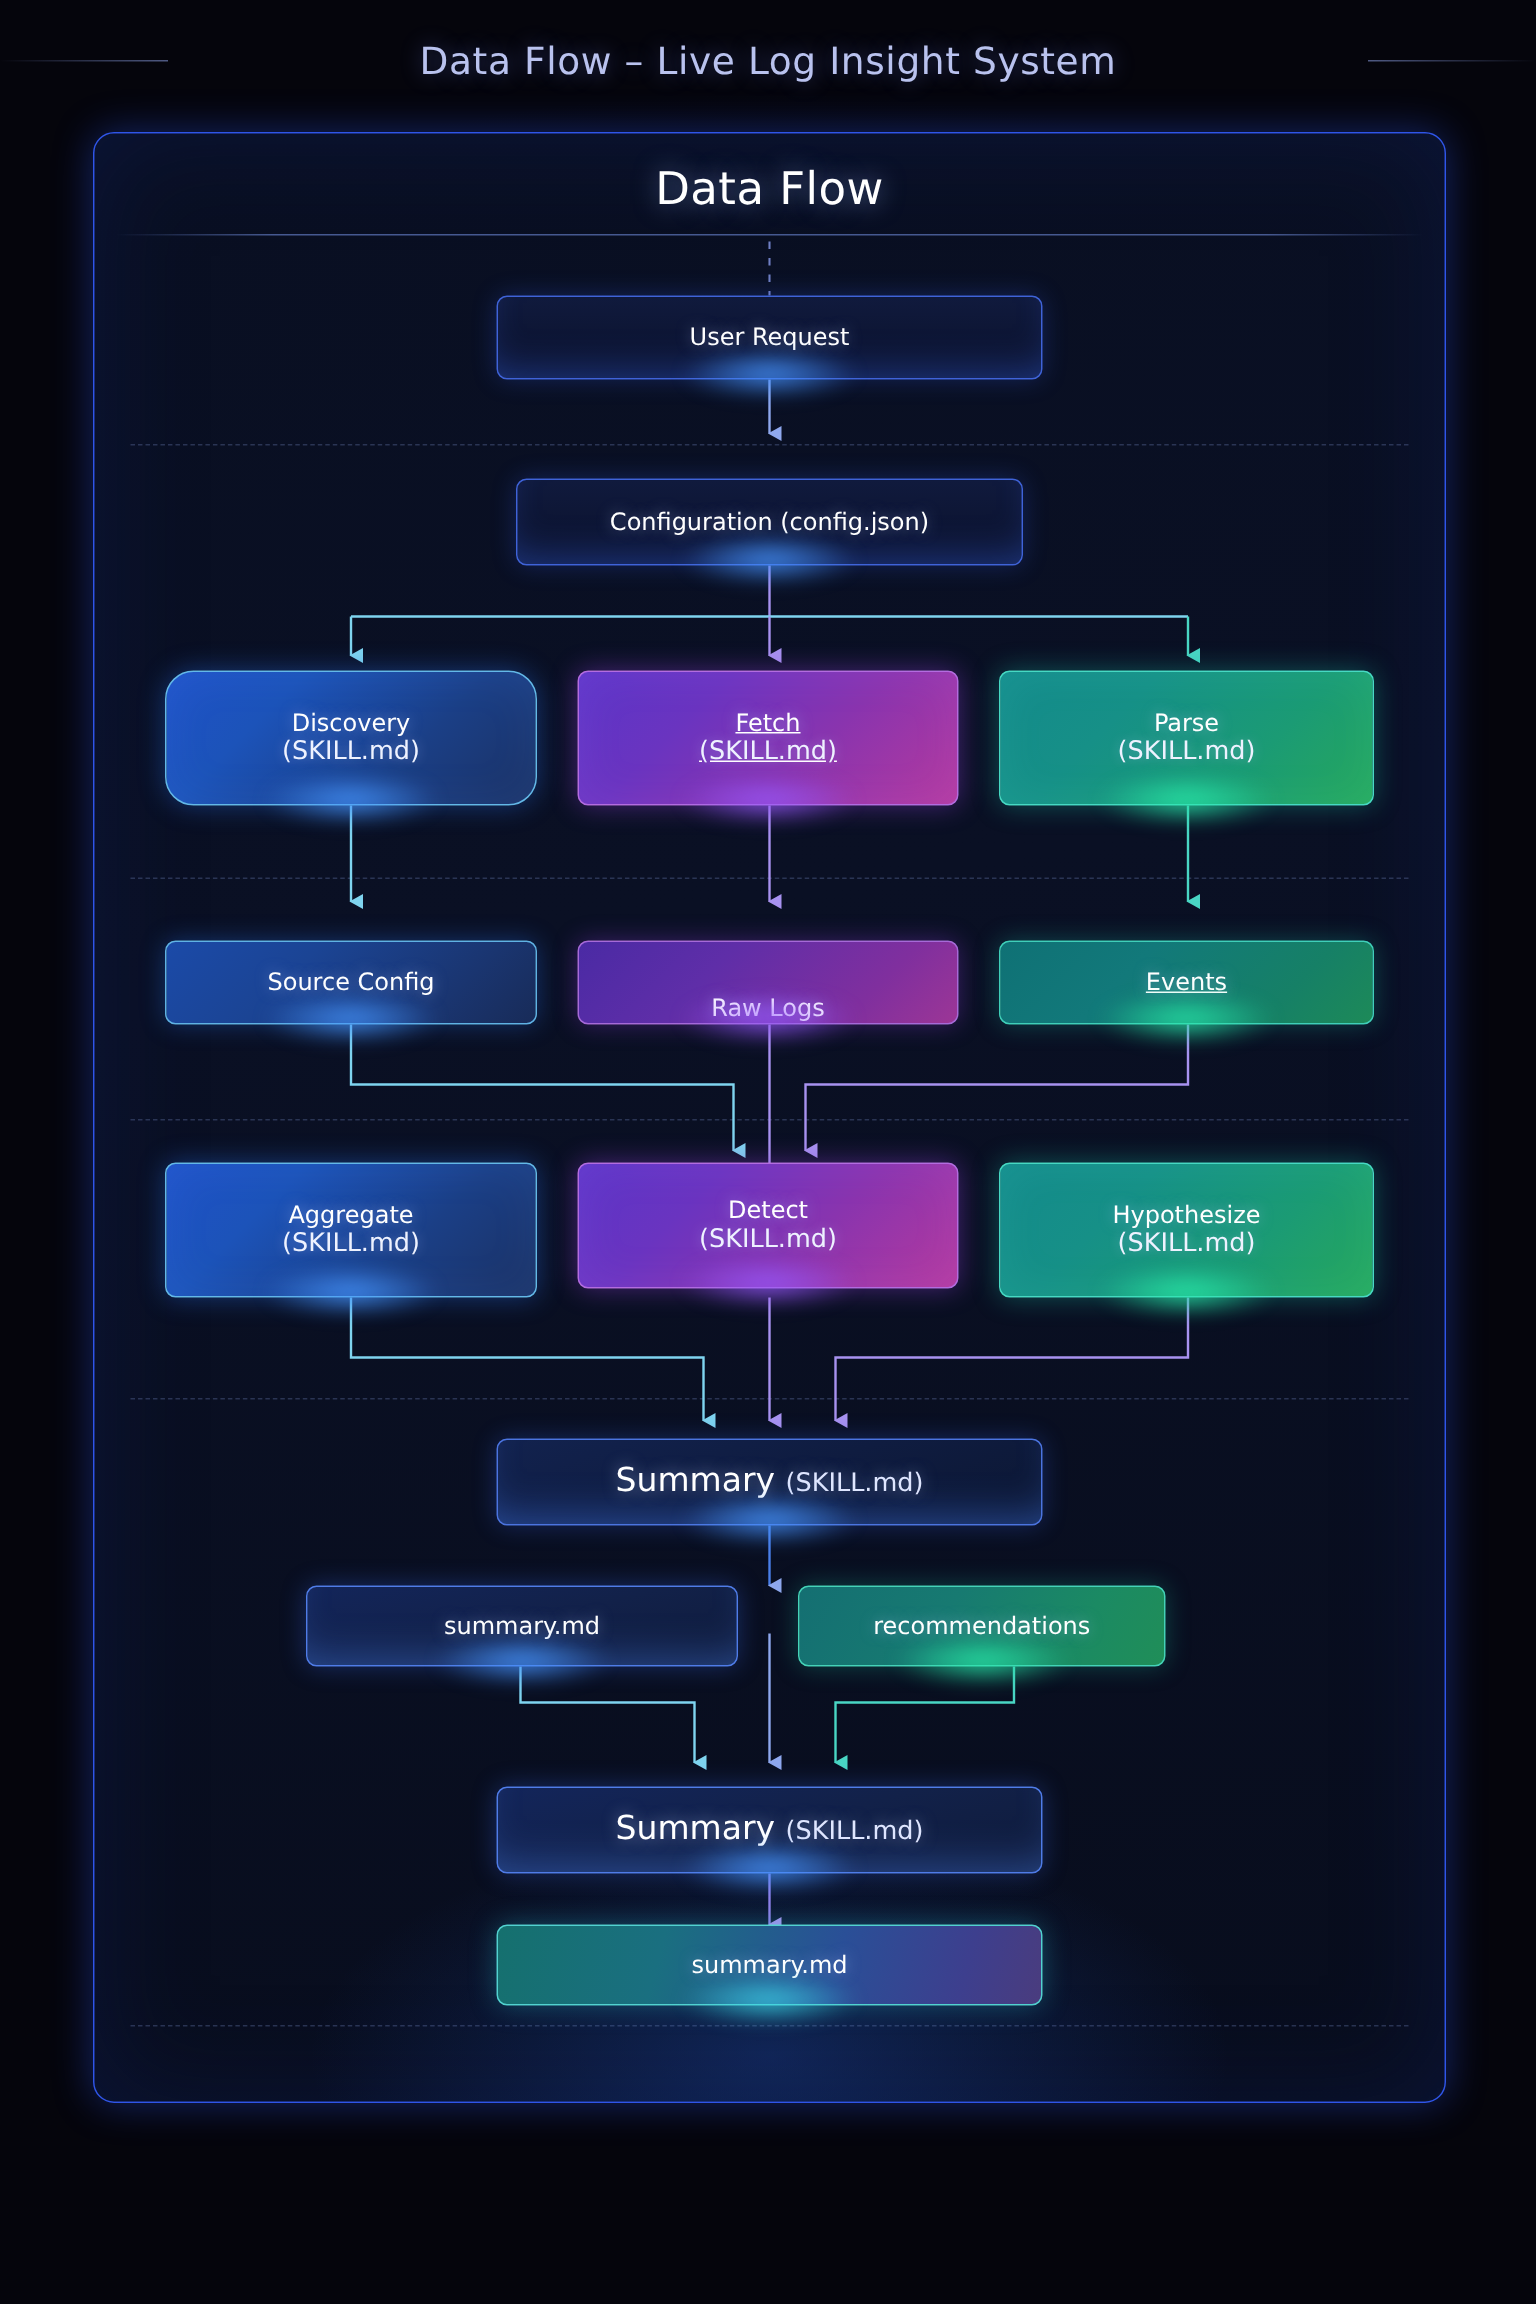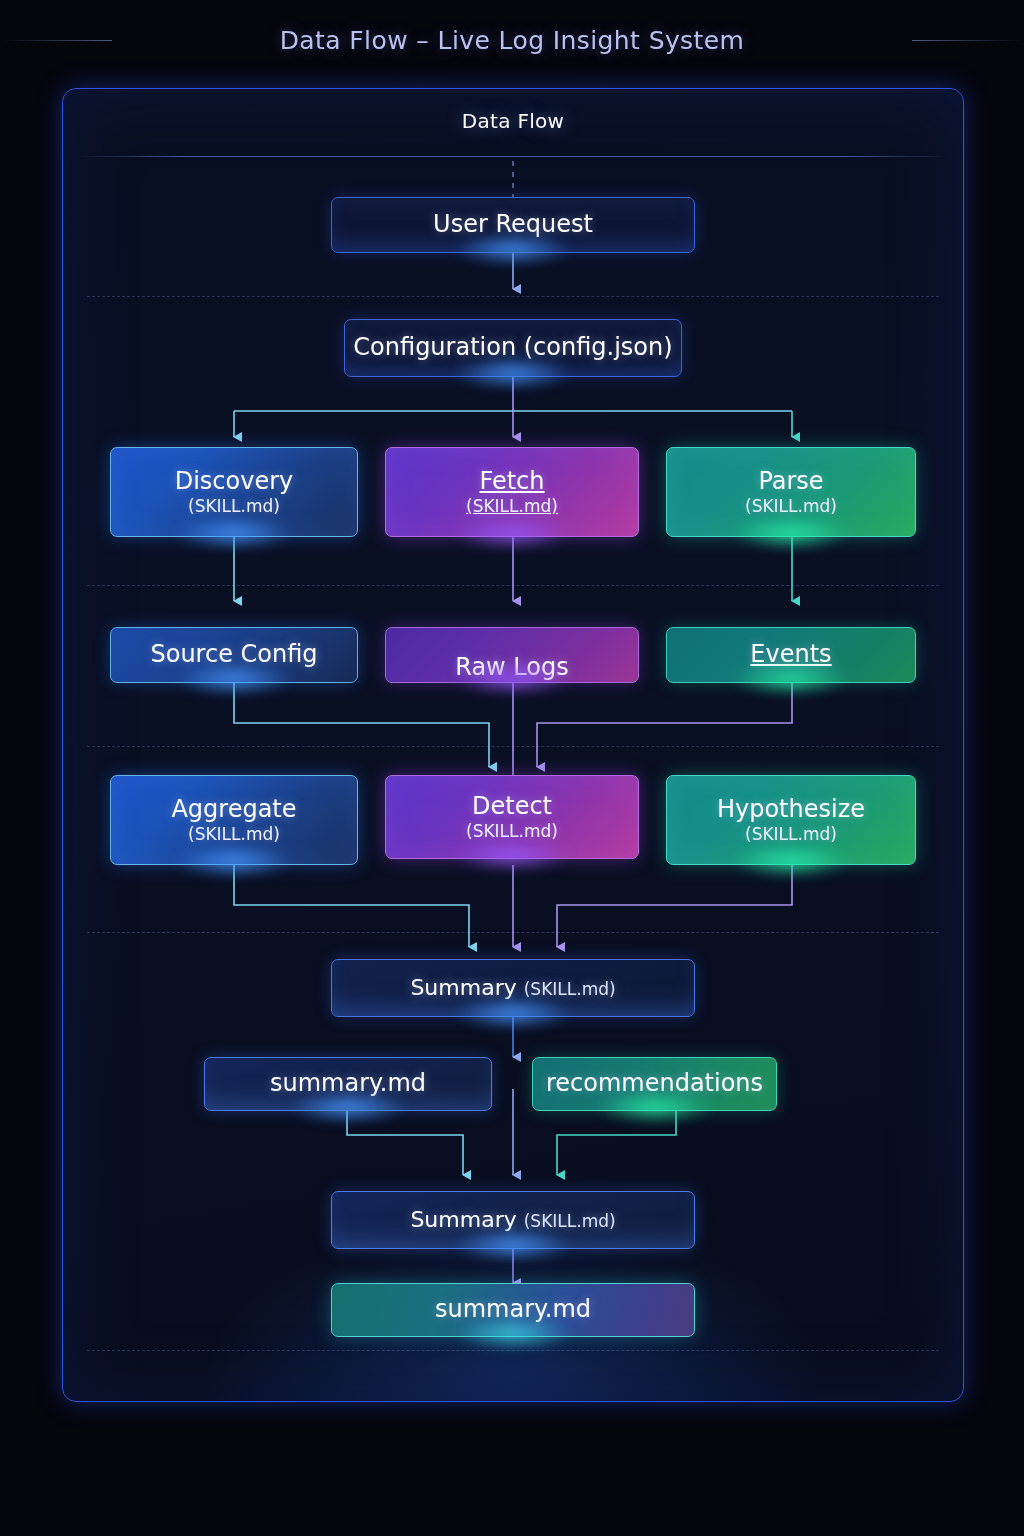--- a/index.html
+++ b/index.html
@@ -40,38 +40,38 @@
     box-shadow:0 0 26px rgba(40,80,230,0.42), inset 0 0 70px rgba(15,30,90,0.40);
     overflow:hidden;
   }
   .panel-inner-glow{position:absolute;left:50%;bottom:-120px;transform:translateX(-50%);
     width:620px;height:300px;border-radius:50%;
     background:radial-gradient(ellipse at center, rgba(35,90,210,0.30), rgba(0,0,0,0) 70%);
     pointer-events:none;}
 
   .panel-title{
     position:absolute;left:0;top:20px;width:900px;text-align:center;
-    font-size:20px;color:#ffffff;letter-spacing:0.3px;
+    font-size:30px;color:#ffffff;letter-spacing:0.3px;
     text-shadow:0 0 16px rgba(150,180,255,0.55);
   }
   .panel-divider{
     position:absolute;left:14px;top:67px;width:872px;height:1px;
     background:linear-gradient(90deg, rgba(90,120,220,0) 0%, rgba(120,150,235,0.55) 12%, rgba(120,150,235,0.55) 88%, rgba(90,120,220,0) 100%);
   }
 
   
   .stage-sep{position:absolute;height:0;border-top:1px dashed rgba(120,140,200,0.30);}
 
   
   .node{
     position:absolute;box-sizing:border-box;border-radius:7px;
     display:flex;flex-direction:column;align-items:center;justify-content:center;
     color:#ffffff;text-align:center;line-height:1.22;
   }
-  .node .t1{font-size:24px;text-shadow:0 0 9px rgba(180,200,255,0.5);}
+  .node .t1{font-size:16px;text-shadow:0 0 9px rgba(180,200,255,0.5);}
   .node .t2{font-size:17px;color:#eef2ff;text-shadow:0 0 8px rgba(180,200,255,0.45);}
   .node .inline{font-size:22px;text-shadow:0 0 10px rgba(190,210,255,0.55);}
   .node .inline .sub{font-size:17px;color:#dfe6ff;}
 
   
   .n-plain{
     background:linear-gradient(180deg,#101a3d 0%, #0d1533 55%, #0b122c 100%);
     border:1px solid #3f63d8;
     box-shadow:0 0 16px rgba(45,85,215,0.30), inset 0 -16px 26px -12px rgba(60,110,255,0.40);
   }
@@ -219,21 +219,21 @@
   <div class="node n-plain" style="left:268px;top:108px;width:364px;height:56px;">
     <span class="t1">User Request</span>
     <span class="hot blue"></span>
   </div>
 
   <div class="node n-plain" style="left:281px;top:230px;width:338px;height:58px;">
     <span class="t1">Configuration (config.json)</span>
     <span class="hot blue"></span>
   </div>
 
-  <div class="node n-blue" style="left:47px;top:358px;width:248px;height:90px;">
+  <div class="node n-blue" style="left:47px;top:358px;width:248px;height:90px;border-radius:19px;">
     <span class="t1">Discovery</span>
     <span class="t2">(SKILL.md)</span>
     <span class="hot blue"></span>
   </div>
 
   <div class="node n-purple" style="left:322px;top:358px;width:254px;height:90px;text-decoration:underline;">
     <span class="t1">Fetch</span>
     <span class="t2">(SKILL.md)</span>
     <span class="hot purple"></span>
   </div>

